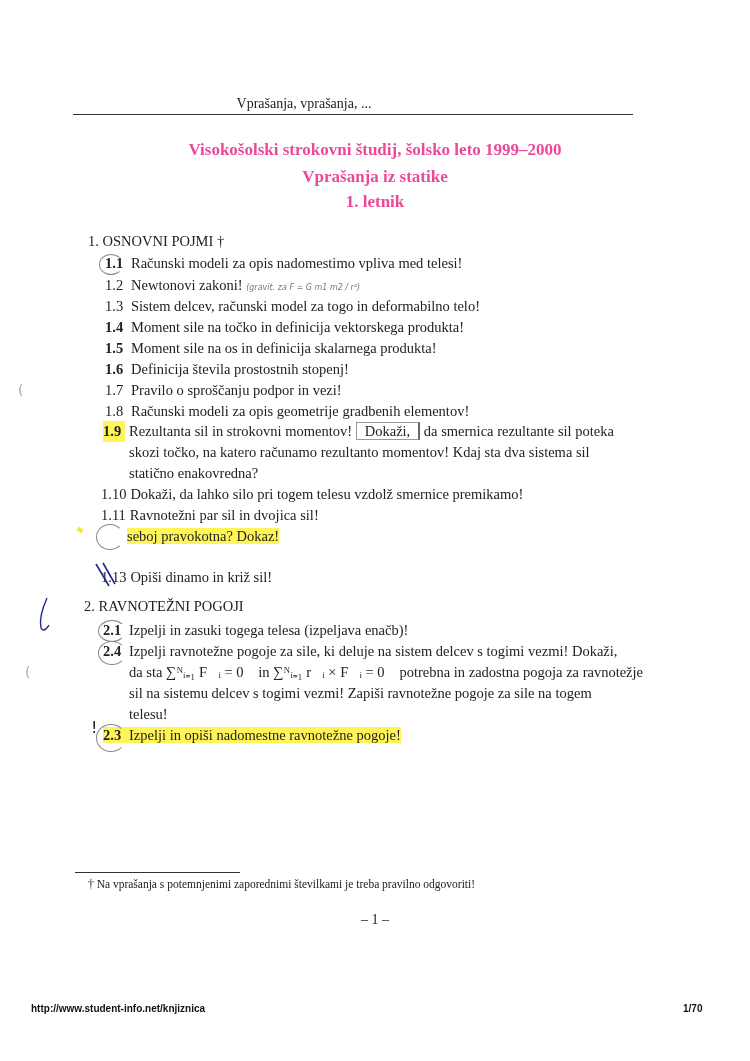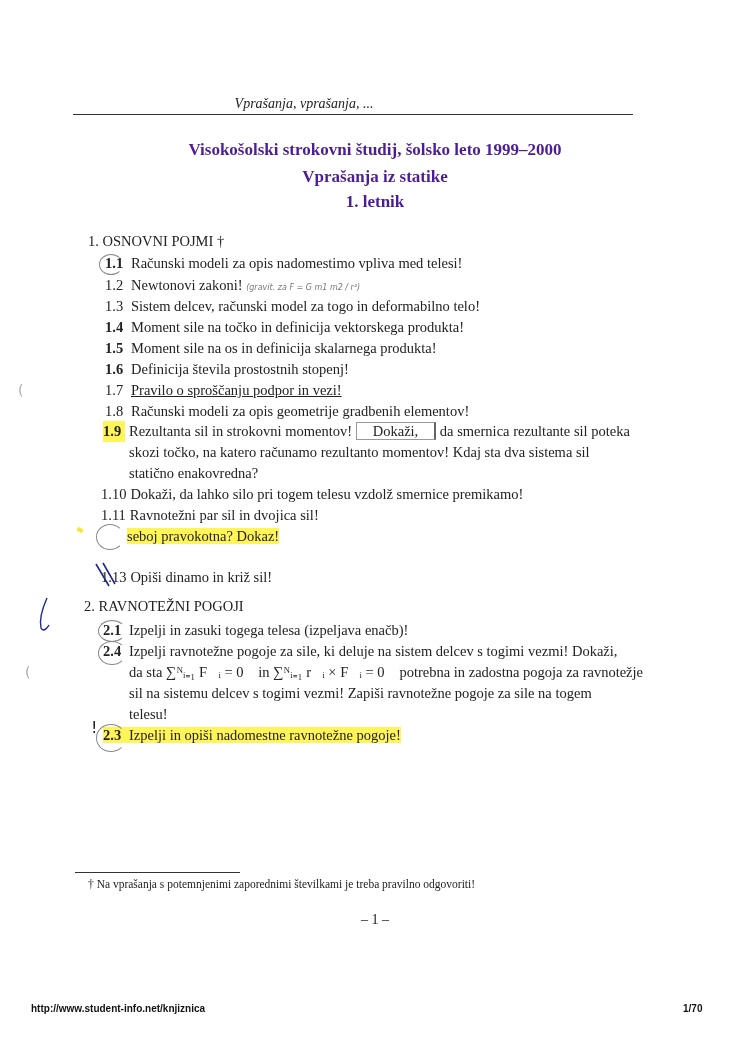--- a/index.html
+++ b/index.html
@@ -3,39 +3,39 @@
   <meta charset="utf-8">
   <style>
     html, body { margin: 0; padding: 0; }
     body {
       width: 750px; height: 1061px; background: #ffffff; position: relative; overflow: hidden;
       font-family: "DejaVu Serif", "Liberation Serif", serif; color: #1a1a1a;
     }
     .abs { position: absolute; }
     .running-head {
       left: 0; top: 96px; width: 608px; text-align: center;
-      font-family: "Liberation Serif", serif; font-style: italic; font-size: 14px; color: #222;
+      font-family: "Liberation Serif", serif; font-size: 14px; color: #222;
     }
     .head-rule { left: 73px; top: 114px; width: 560px; height: 0; border-top: 1.5px solid #333; }
     .title-line {
-      left: 0; width: 750px; text-align: center; font-family: "Liberation Serif", serif; font-weight: bold; color: #4c1d95;
+      left: 0; width: 750px; text-align: center; font-family: "Liberation Serif", serif; font-weight: bold; color: #ec4899;
     }
     .t1 { top: 140px; font-size: 17px; }
     .t2 { top: 167px; font-size: 17px; }
     .t3 { top: 192px; font-size: 17px; }
 
     .sec-head { font-family: "Liberation Serif", serif; font-size: 14.5px; color: #222; }
     .item {
       font-family: "Liberation Serif", serif; font-size: 14.5px; line-height: 21px; color: #222;
     }
     .num { display: inline-block; min-width: 22px; margin-right: 4px; }
     .num.bold { font-weight: bold; }
     .cont { margin-left: 26px; }
     .hl { background: rgba(255, 243, 60, 0.85); }
-    .boxed { border: 1px solid #999; border-right: 2px solid #666; padding: 0 16px; }
+    .boxed { border: 1px solid #999; border-right: 2px solid #666; padding: 0 8px; }
 
     .foot-rule { left: 75px; top: 872px; width: 165px; border-top: 1px solid #333; }
     .footnote { left: 88px; top: 878px; font-family: "Liberation Serif", serif; font-size: 11.5px; color: #222; }
     .page-num { left: 0; width: 750px; top: 912px; text-align: center; font-family: "Liberation Serif", serif; font-size: 14px; color: #222; }
     .footer-url { left: 31px; top: 1003px; font-family: "Liberation Sans", sans-serif; font-weight: bold; font-size: 10px; color: #111; }
     .footer-page { left: 683px; top: 1003px; font-family: "Liberation Sans", sans-serif; font-weight: bold; font-size: 10px; color: #111; }
 
     .hand { position: absolute; color: #555; font-family: "DejaVu Sans", sans-serif; }
     .pencil-circle { position: absolute; border: 1px solid #888; border-radius: 50%; border-right-color: transparent; }
   </style>
@@ -69,21 +69,21 @@
 </div>
 <div class="abs item" style="left:105px; top:317px;">
   <span class="num bold">1.4</span><span>Moment sile na točko in definicija vektorskega produkta!</span>
 </div>
 <div class="abs item" style="left:105px; top:338px;">
   <span class="num bold">1.5</span><span>Moment sile na os in definicija skalarnega produkta!</span>
 </div>
 <div class="abs item" style="left:105px; top:359px;">
   <span class="num bold">1.6</span><span>Definicija števila prostostnih stopenj!</span>
 </div>
-<div class="abs item" style="left:105px; top:380px;text-decoration:underline;">
+<div class="abs item" style="left:105px; top:380px;">
   <span class="num">1.7</span><span>Pravilo o sproščanju podpor in vezi!</span>
 </div>
 <div class="abs item" style="left:105px; top:401px;">
   <span class="num">1.8</span><span>Računski modeli za opis geometrije gradbenih elementov!</span>
 </div>
 
 <div class="abs item" style="left:103px; top:421px; width:540px;">
   <div>
     <span class="num bold hl">1.9</span><span>Rezultanta sil in strokovni momentov!</span>
     <span class="boxed">Dokaži,</span>

